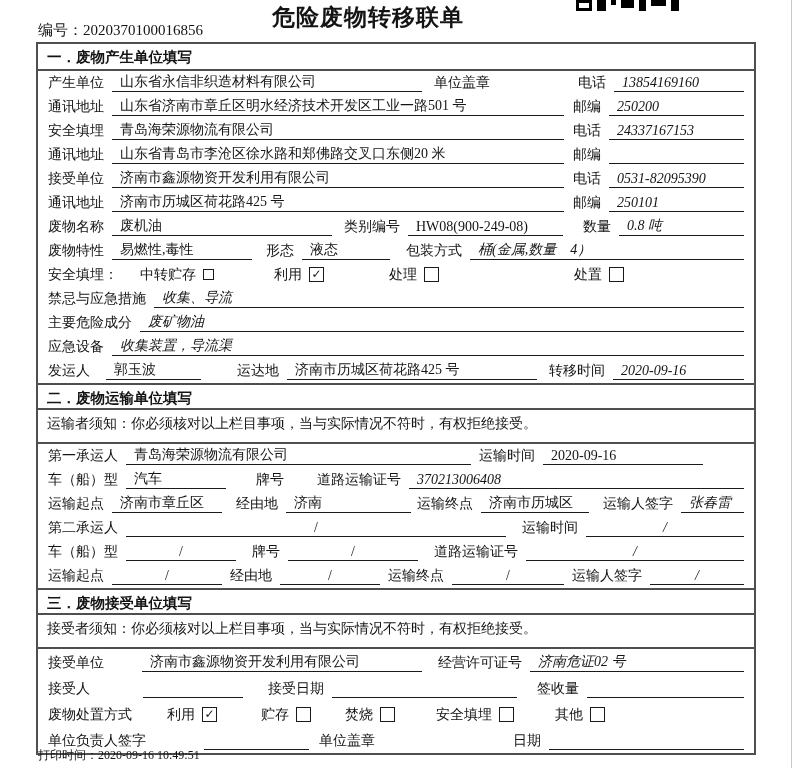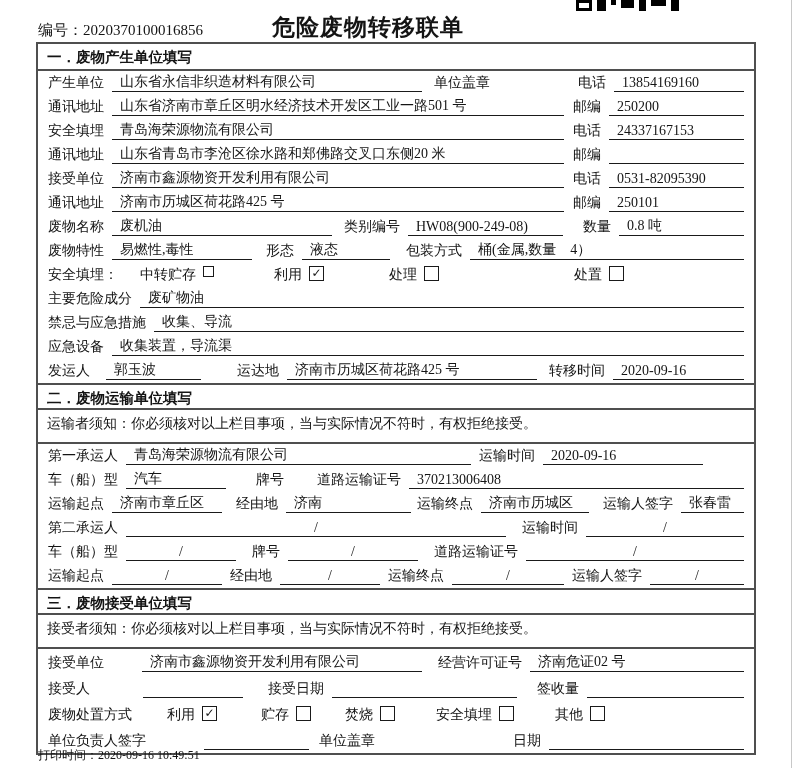--- a/index.html
+++ b/index.html
@@ -2,43 +2,43 @@
 <html><head>
 <meta charset="utf-8">
 <style>
   html,body{margin:0;padding:0;}
   body{
     width:796px;height:768px;position:relative;background:#ffffff;
     font-family:"Liberation Serif","DejaVu Serif",serif;
     font-size:14px;color:#141414;overflow:hidden;
   }
   .serial{position:absolute;left:38px;top:21px;font-size:15px;white-space:nowrap;}
-  .doc-title{position:absolute;left:0;right:60px;top:12px;text-align:center;
+  .doc-title{position:absolute;left:0;right:60px;top:2px;text-align:center;
     font-size:23px;font-weight:bold;letter-spacing:1px;}
   .qr{position:absolute;left:576px;top:0;height:11px;display:flex;align-items:flex-start;gap:5px;overflow:hidden;}
   .qr div{background:#000;}
   .qr .hollow{background:#fff;border:3px solid #000;box-sizing:border-box;}
   .edge-line{position:absolute;left:791px;top:0;width:1px;height:768px;background:#c8c8c8;}
 
   .form-table{
     position:absolute;left:36px;top:42px;width:720px;box-sizing:border-box;
     border:2px solid #4f4f4f;background:#fff;
   }
   .sec-title{height:27px;box-sizing:border-box;padding:4px 9px 0;font-weight:bold;
     font-size:14.5px;border-bottom:2px solid #4f4f4f;}
   .sec-title.mid{border-top:2px solid #4f4f4f;}
   .notice{height:34px;box-sizing:border-box;padding:5px 9px 0;border-bottom:2px solid #4f4f4f;white-space:nowrap;}
   .row{display:flex;align-items:flex-end;height:24px;box-sizing:border-box;
     padding:0 10px 3px;white-space:nowrap;}
   .row.h26{height:26px;}
   .lbl{margin-right:8px;flex:none;}
   .u{border-bottom:1px solid #1a1a1a;padding:0 4px 0 8px;box-sizing:border-box;flex:none;overflow:visible;}
-  .u.fill{flex:1;}
+  .u.fill{flex:1;font-style:italic;}
   .u.c{text-align:center;padding:0;}
-  .cb{display:inline-flex;align-items:flex-start;gap:7px;flex:none;}
+  .cb{display:inline-flex;align-items:center;gap:7px;flex:none;}
   .box{display:inline-block;width:13px;height:13px;border:1.5px solid #1a1a1a;box-sizing:content-box;
     font-family:"DejaVu Sans",sans-serif;font-size:12px;line-height:13px;text-align:center;margin-bottom:1px;}
   .box.sm{width:9px;height:9px;font-size:8px;line-height:9px;}
   .ml4{margin-left:9px}.ml6{margin-left:6px}.ml8{margin-left:8px}.ml10{margin-left:10px}
   .ml12{margin-left:12px}.ml14{margin-left:14px}.ml16{margin-left:16px}.ml20{margin-left:20px}
   .ml25{margin-left:25px}.ml27{margin-left:27px}.ml30{margin-left:30px}.ml34{margin-left:34px}
   .ml36{margin-left:36px}.ml41{margin-left:41px}.ml44{margin-left:44px}.ml45{margin-left:45px}
   .ml50{margin-left:50px}.ml60{margin-left:60px}.ml65{margin-left:65px}.ml80{margin-left:80px}
   .ml130{margin-left:130px}.ml135{margin-left:135px}
   .footer{position:absolute;left:38px;top:747px;font-size:12px;white-space:nowrap;}
@@ -141,27 +141,27 @@
       <span>处理</span>
       <span class="box"></span>
     </span>
     <span class="cb ml135">
       <span>处置</span>
       <span class="box"></span>
     </span>
   </div>
 
   <div class="row">
+    <span class="lbl">禁忌与应急措施</span>
+    <span class="u fill">收集、导流</span>
+  </div>
+
+  <div class="row">
     <span class="lbl">主要危险成分</span>
     <span class="u fill">废矿物油</span>
-  </div>
-
-  <div class="row">
-    <span class="lbl">禁忌与应急措施</span>
-    <span class="u fill">收集、导流</span>
   </div>
 
   <div class="row">
     <span class="lbl">应急设备</span>
     <span class="u fill">收集装置，导流渠</span>
   </div>
 
   <div class="row">
     <span class="lbl">发运人</span>
     <span class="u ml8" style="width:95px">郭玉波</span>

